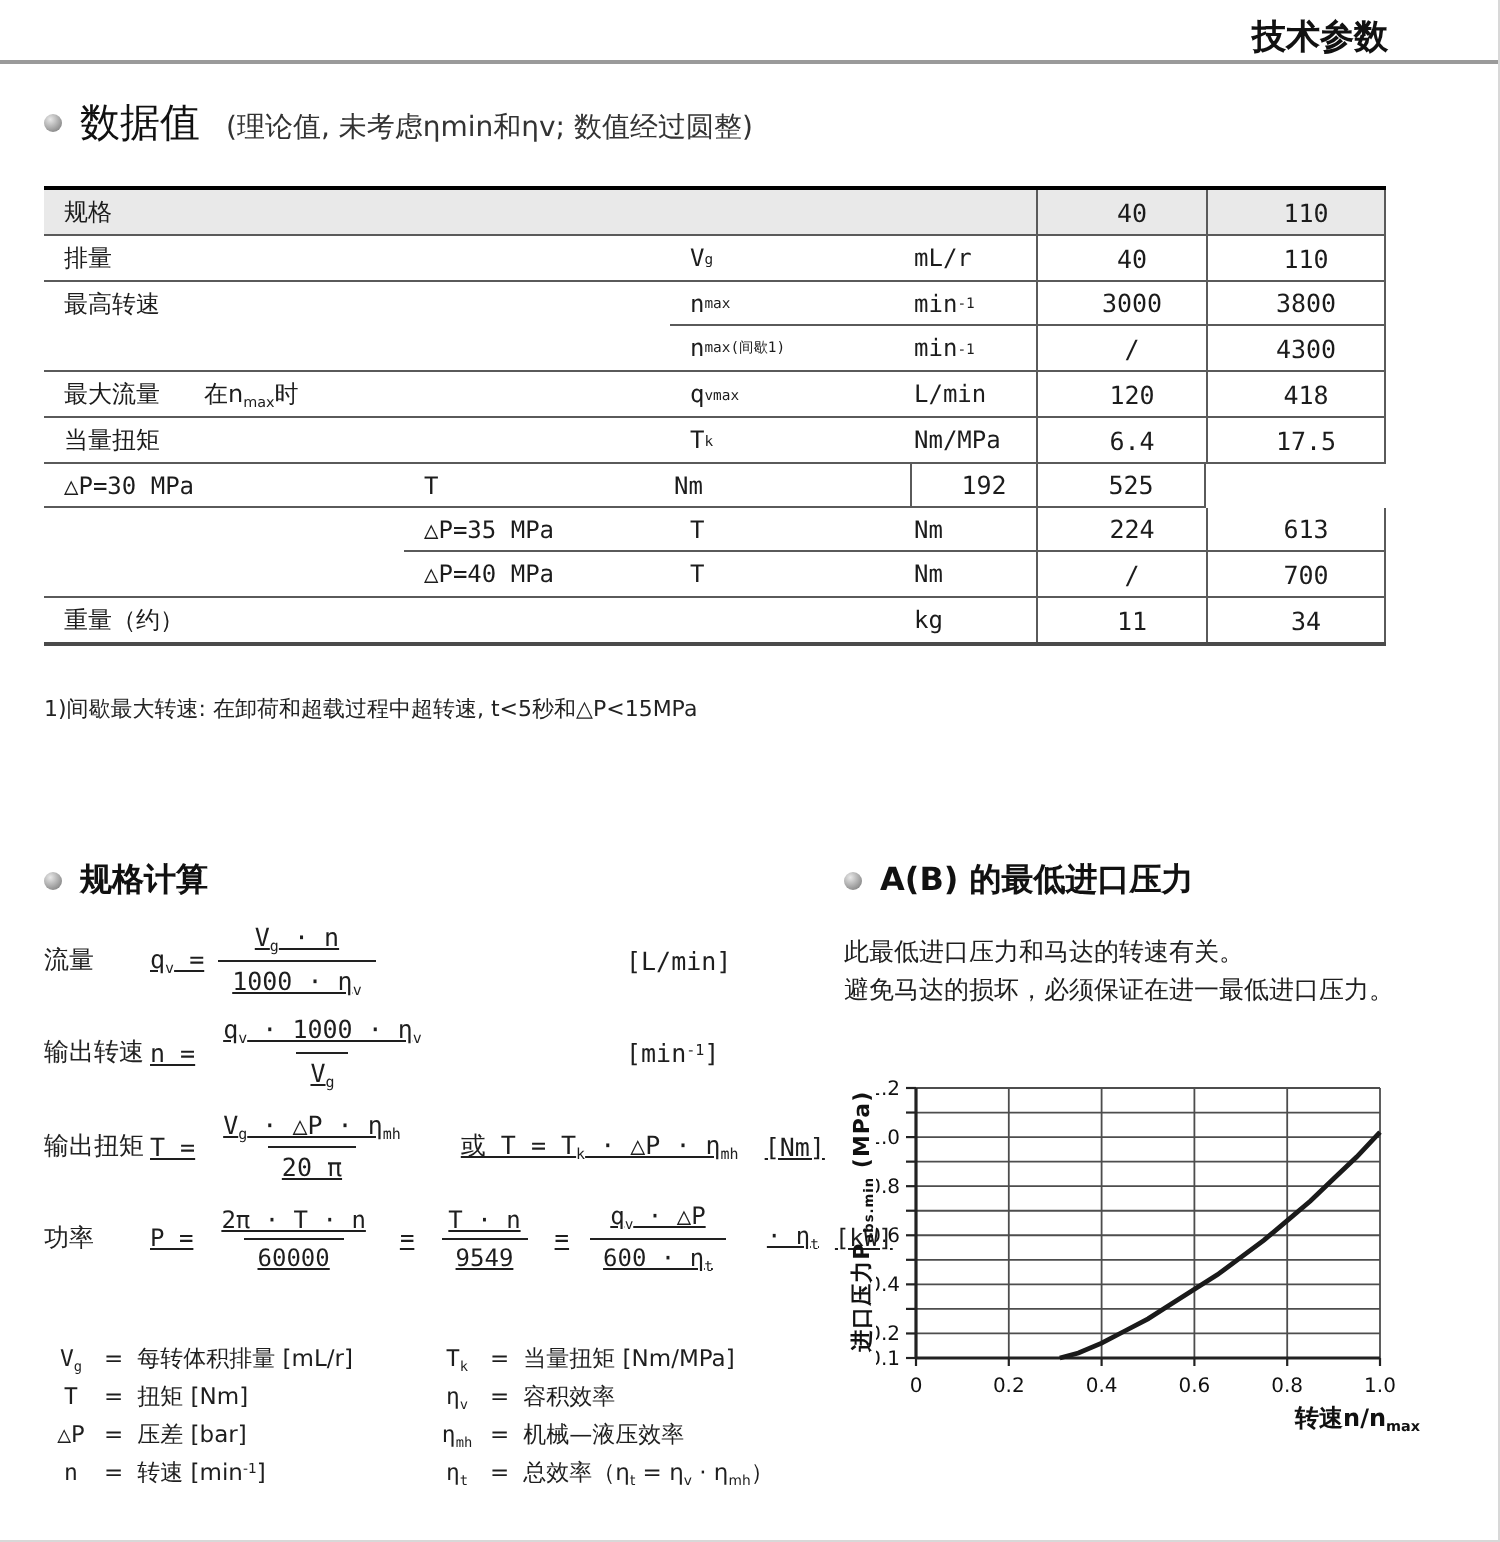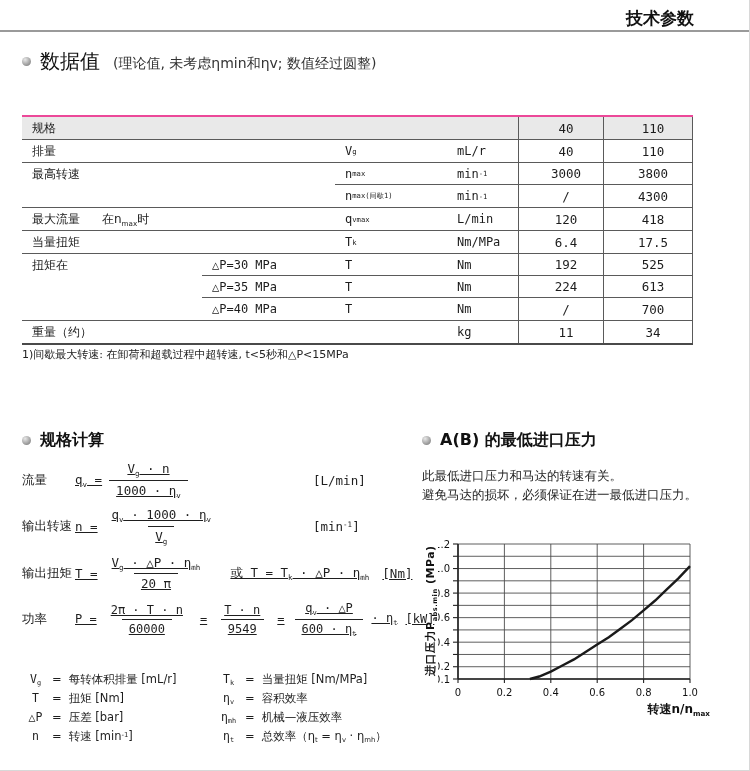--- a/index.html
+++ b/index.html
@@ -16,21 +16,21 @@
 
   
   .sec-head{position:absolute;display:flex;align-items:center;gap:9px;}
   .bullet{width:9px;height:9px;border-radius:50%;
           background:radial-gradient(circle at 35% 30%,#e8e8e8,#6f6f6f);flex:none;}
   .sec-title-lg{font-size:20px;font-weight:normal;color:#111;}
   .sec-title{font-size:16px;font-weight:bold;color:#111;}
   .sec-note{font-size:14px;color:#333;margin-left:4px;margin-top:5px;}
 
   
-  .tbl{position:absolute;left:22px;top:115px;width:671px;border-top:2px solid #ec4899;font-size:12px;text-align:center;}
+  .tbl{position:absolute;left:22px;top:93px;width:671px;border-top:2px solid #000000;font-size:12px;text-align:center;}
   .trow{display:grid;grid-template-columns:180px 133px 120px 63px 85px 90px;height:22px;align-items:center;}
   .trow.head{background:#e9e9e9;}
   .trow.fb{border-bottom:1px solid #5a5a5a;}
   .trow.lb{border-bottom:2px solid #4a4a4a;}
   .c{height:100%;display:flex;align-items:center;box-sizing:border-box;}
   .c.a{padding-left:12px;gap:22px;}
   .c.b{padding-left:22px;}
   .c.c{padding-left:10px;}
   .c.d{padding-left:2px;}
   .c.e,.c.f{border-left:1px solid #5a5a5a;justify-content:center;}
@@ -43,21 +43,21 @@
   .formula-row{position:absolute;left:22px;display:flex;align-items:center;
                font-size:12.5px;color:#1e1e1e;}
   .flabel{width:53px;flex:none;font-size:12.5px;color:#222;}
   .fbody{display:flex;align-items:center;text-decoration:underline;}
   .frac{display:inline-flex;flex-direction:column;align-items:center;margin:0 7px;}
   .frac .num{padding:0 7px 2px;}
   .frac .den{border-top:1px solid #222;padding:2px 7px 0;}
   .funit-abs{position:absolute;left:291px;}
   .fsep{margin:0 3px;}
   .falt{margin-left:16px;}
-  .ftail{margin-left:1px;}
+  .ftail{margin-left:13px;}
   .funit-in{margin-left:13px;}
 
   
   .defcol{position:absolute;top:672px;font-size:11.5px;color:#1e1e1e;}
   .defcol.left{left:22px;}
   .defcol.right{left:215px;}
   .defrow{display:flex;align-items:baseline;height:19px;}
   .dsym{display:inline-block;min-width:27px;text-align:center;flex:none;}
   .deq{margin:0 7px 0 3px;}
 
@@ -137,21 +137,20 @@
     <div class="trow fb">
       <div class="c a">当量扭矩</div>
       <div class="c b"></div>
       <div class="c c mono">T<sub>k</sub></div>
       <div class="c d mono">Nm/MPa</div>
       <div class="c e val mono">6.4</div>
       <div class="c f val mono">17.5</div>
     </div>
 
     <div class="trow">
-      <div class="c a">扭矩在</div>
       <div class="c b pb mono">△P=30 MPa</div>
       <div class="c c pb mono">T</div>
       <div class="c d pb mono">Nm</div>
       <div class="c e pb val mono">192</div>
       <div class="c f pb val mono">525</div>
     </div>
 
     <div class="trow">
       <div class="c a"></div>
       <div class="c b pb mono">△P=35 MPa</div>

